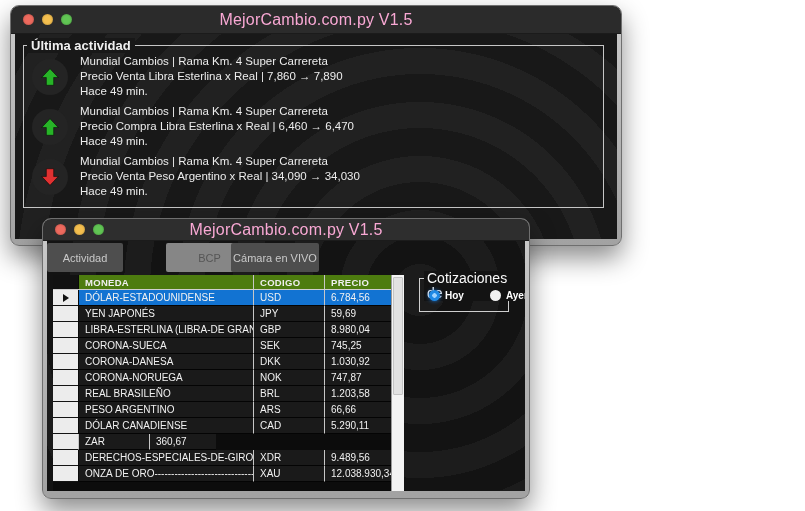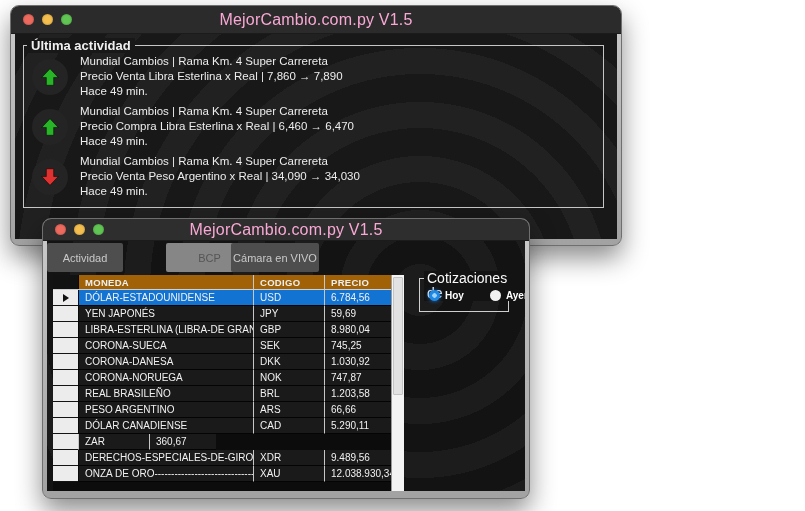--- a/index.html
+++ b/index.html
@@ -55,21 +55,21 @@
   .tab.active { background:#868686; color:#565656; }
   #tab-0 { left:0; width:76px; }
   #tab-1 { left:91px; width:87px;margin-left:28px; }
   #tab-2 { left:184px; width:88px; }
 
   .table { position:absolute; left:6px; top:34px; width:351px; height:216px;
     background:#0c0c0c; overflow:hidden; }
   .tgrid { position:absolute; left:0; top:0; width:338px; }
   .thead { display:flex; height:15px; border-bottom:1px solid #cfcfcf; }
   .corner { width:25px; background:#121212; flex:none; }
-  .hcell { background:#a16207; color:#efefef; font-size:9.5px; font-weight:bold;
+  .hcell { background:#4d7c0f; color:#efefef; font-size:9.5px; font-weight:bold;
     letter-spacing:.3px; display:flex; align-items:center; padding-left:6px;
     border-left:1px solid #d5d5d5; }
   .trow { display:flex; height:16px; }
   .rowhead { width:25px; flex:none; background:#ececec; border-bottom:1px solid #141414;
     display:flex; align-items:center; justify-content:center; }
   .tri { width:0; height:0; border-left:6px solid #111;
     border-top:4px solid transparent; border-bottom:4px solid transparent; }
   .tcell { background:#1a1a1a; color:#f1f1f1; font-size:10px;
     display:flex; align-items:center; padding-left:6px;
     border-bottom:1px solid #040404; white-space:nowrap; overflow:hidden; }

